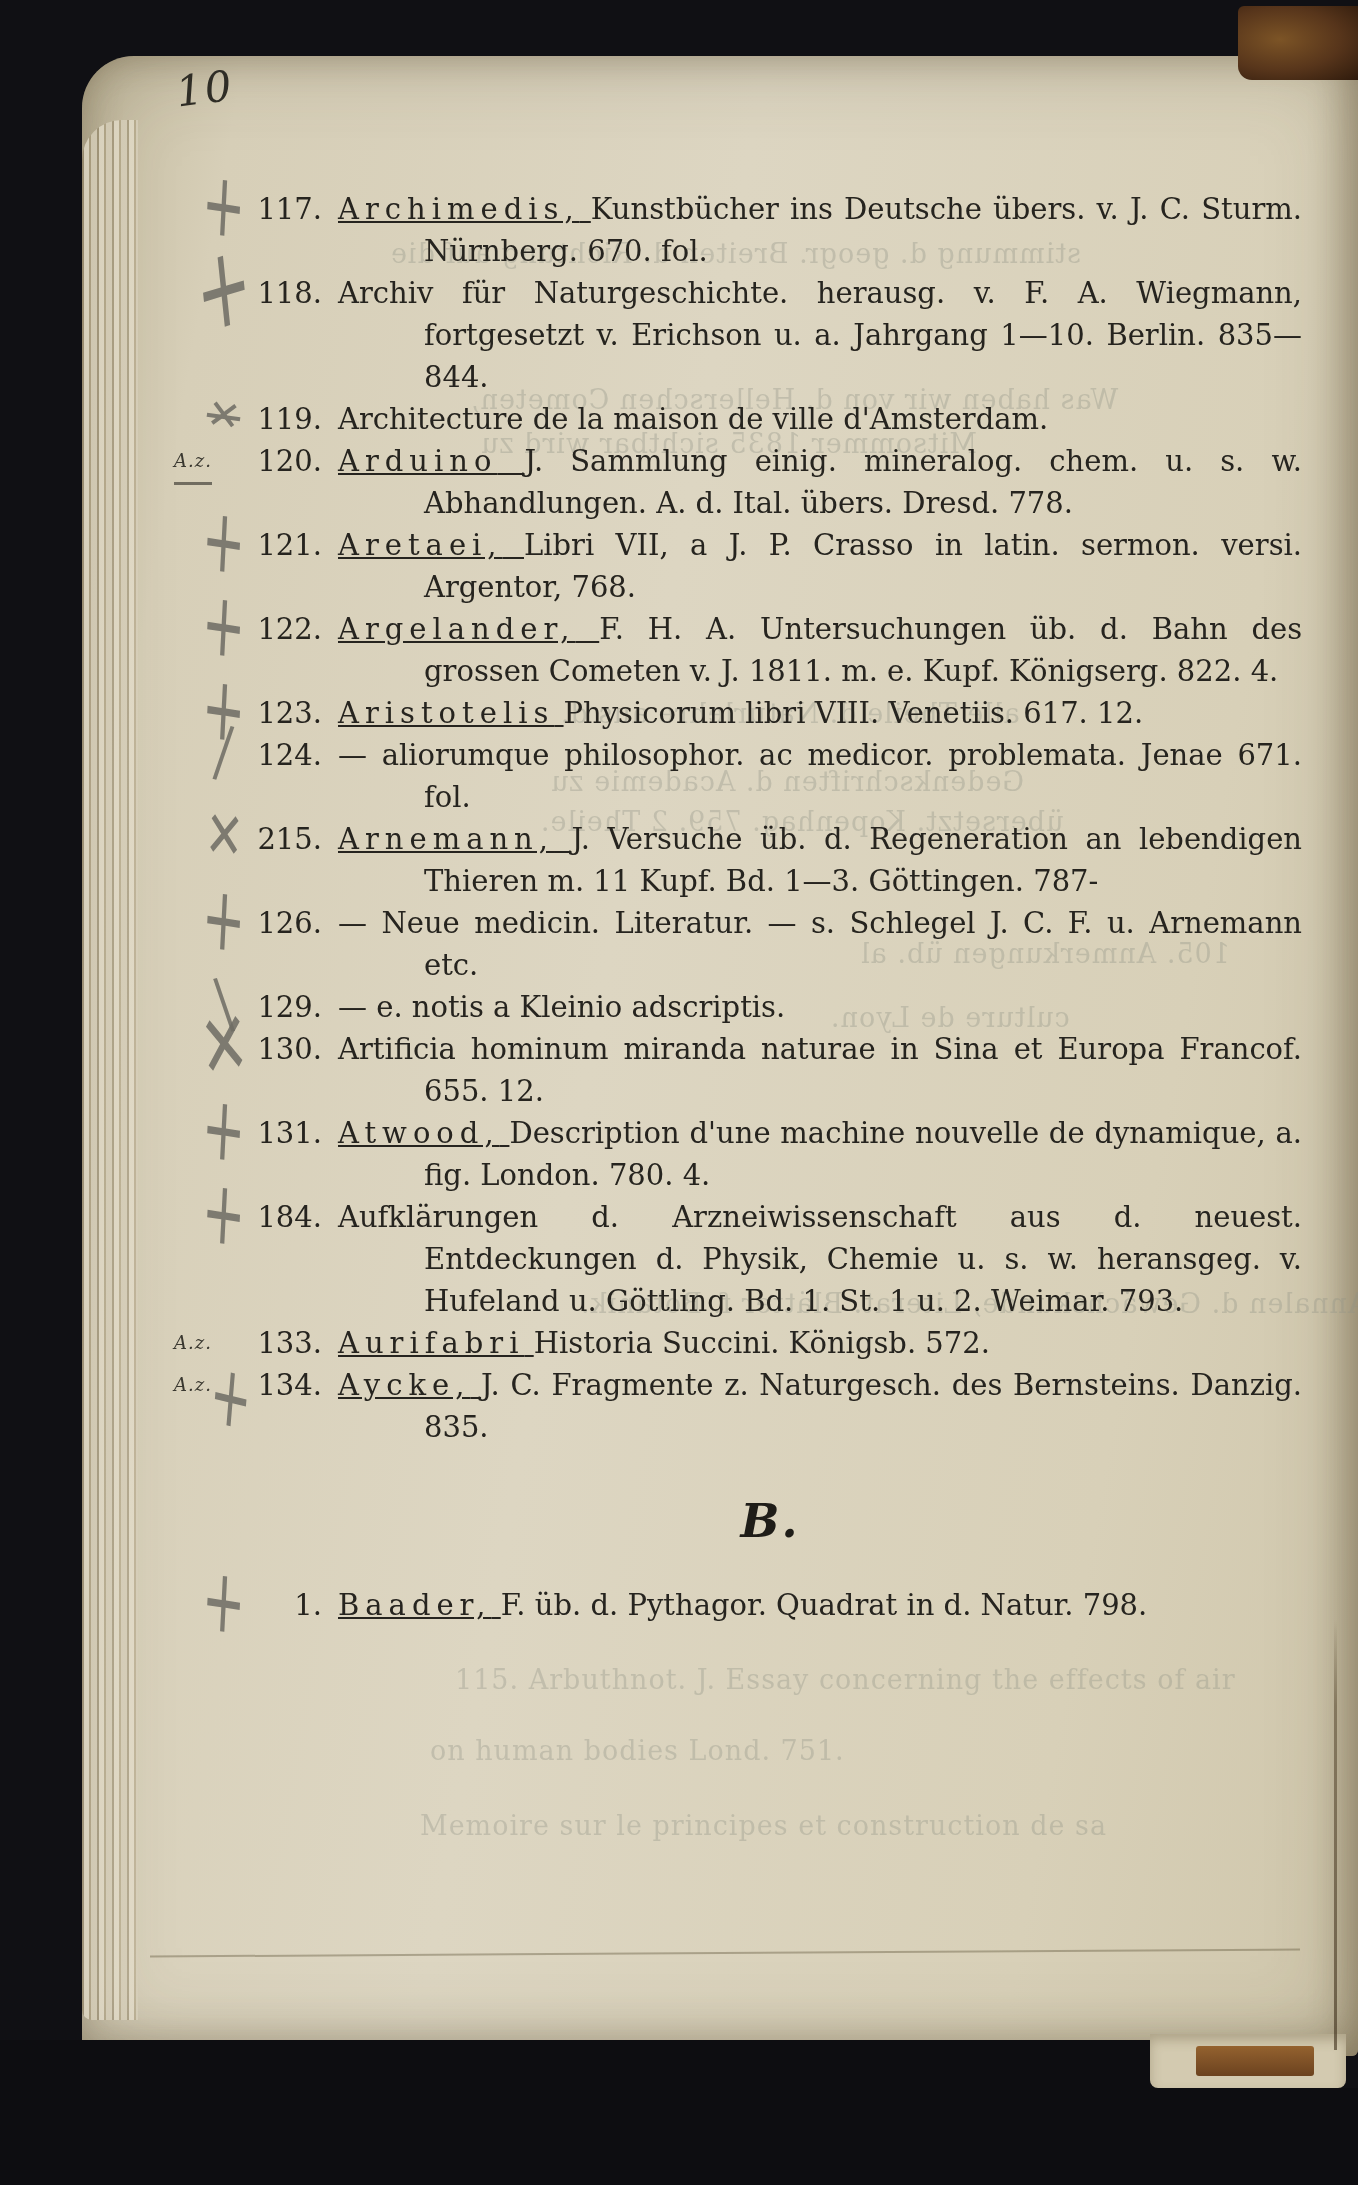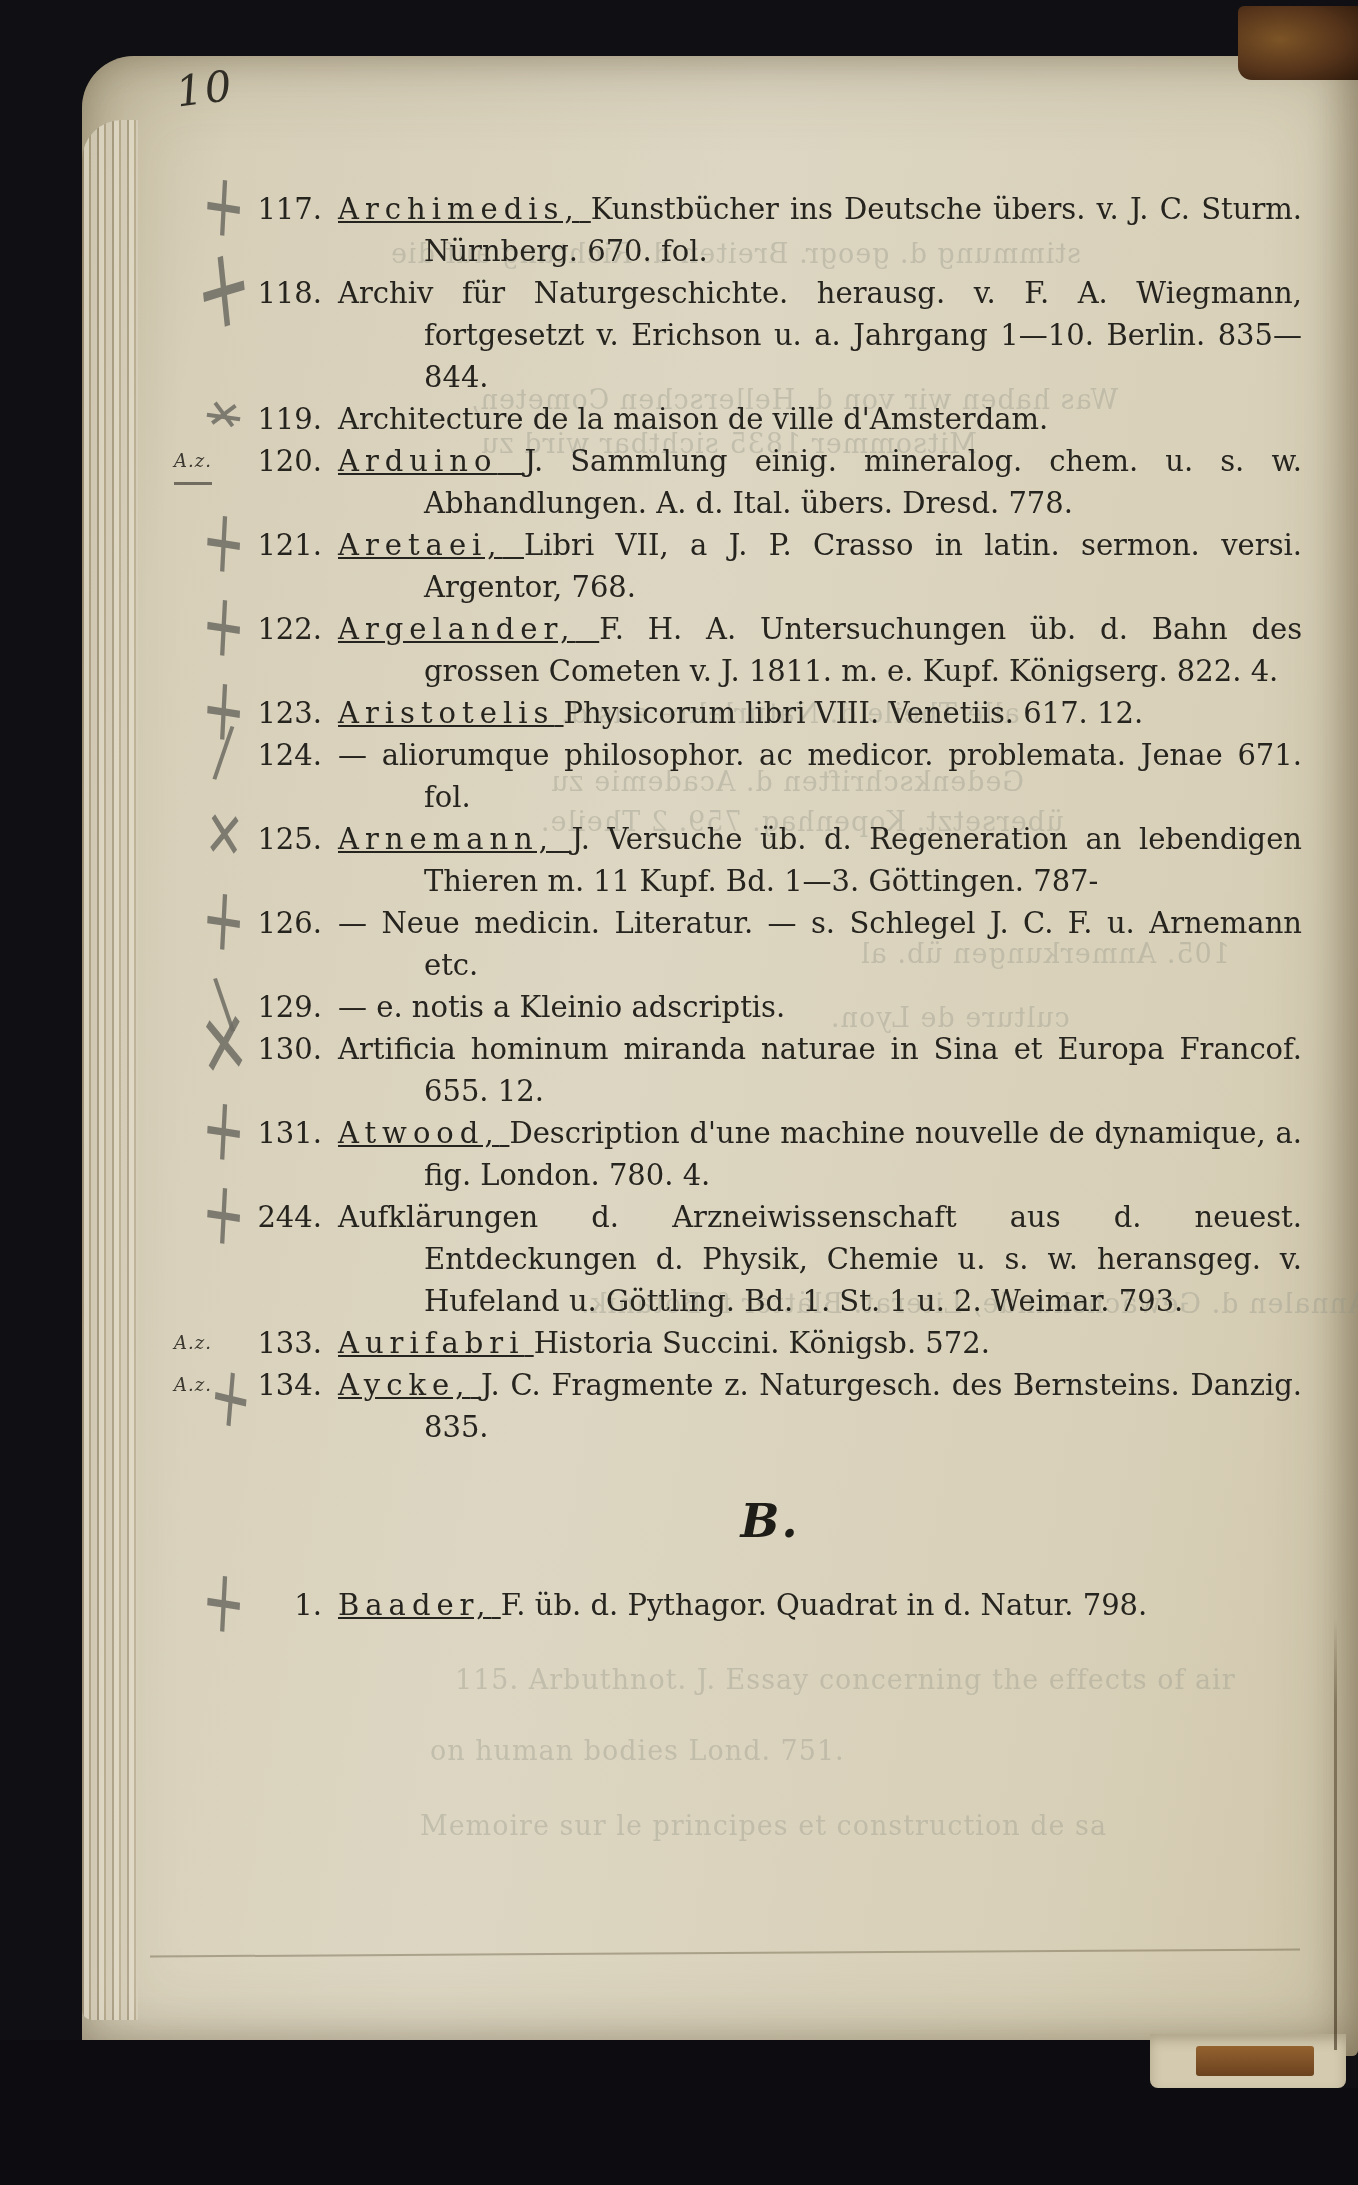--- a/index.html
+++ b/index.html
@@ -151,21 +151,21 @@
     <div class="entry" data-mark="slash">
       <span class="mark"></span>
       <span class="ink-note"></span>
       <span class="num">124.</span>
       <p class="body"><span class="author"></span><span>— aliorumque philosophor. ac medicor. problemata. Jenae 671. fol.</span></p>
     </div>
 
     <div class="entry" data-mark="x">
       <span class="mark"></span>
       <span class="ink-note"></span>
-      <span class="num">125.</span>
+      <span class="num">215.</span>
       <p class="body"><span class="author">Arnemann,</span><span>J. Versuche üb. d. Regeneration an lebendigen Thieren m. 11 Kupf. Bd. 1—3. Göttingen. 787-</span></p>
     </div>
 
     <div class="entry" data-mark="cross">
       <span class="mark"></span>
       <span class="ink-note"></span>
       <span class="num">126.</span>
       <p class="body"><span class="author"></span><span>— Neue medicin. Literatur. — s. Schlegel J. C. F. u. Arnemann etc.</span></p>
     </div>
 
@@ -188,21 +188,21 @@
     <div class="entry" data-mark="cross">
       <span class="mark"></span>
       <span class="ink-note"></span>
       <span class="num">131.</span>
       <p class="body"><span class="author">Atwood,</span><span>Description d'une machine nouvelle de dynamique, a. fig. London. 780. 4.</span></p>
     </div>
 
     <div class="entry" data-mark="cross">
       <span class="mark"></span>
       <span class="ink-note"></span>
-      <span class="num">244.</span>
+      <span class="num">184.</span>
       <p class="body"><span class="author"></span><span>Aufklärungen d. Arzneiwissenschaft aus d. neuest. Entdeckungen d. Physik, Chemie u. s. w. heransgeg. v. Hufeland u. Göttling. Bd. 1. St. 1 u. 2. Weimar. 793.</span></p>
     </div>
 
     <div class="entry" data-mark="ink">
       <span class="mark"></span>
       <span class="ink-note">A.z.</span>
       <span class="num">133.</span>
       <p class="body"><span class="author">Aurifabri</span><span>Historia Succini. Königsb. 572.</span></p>
     </div>
 

